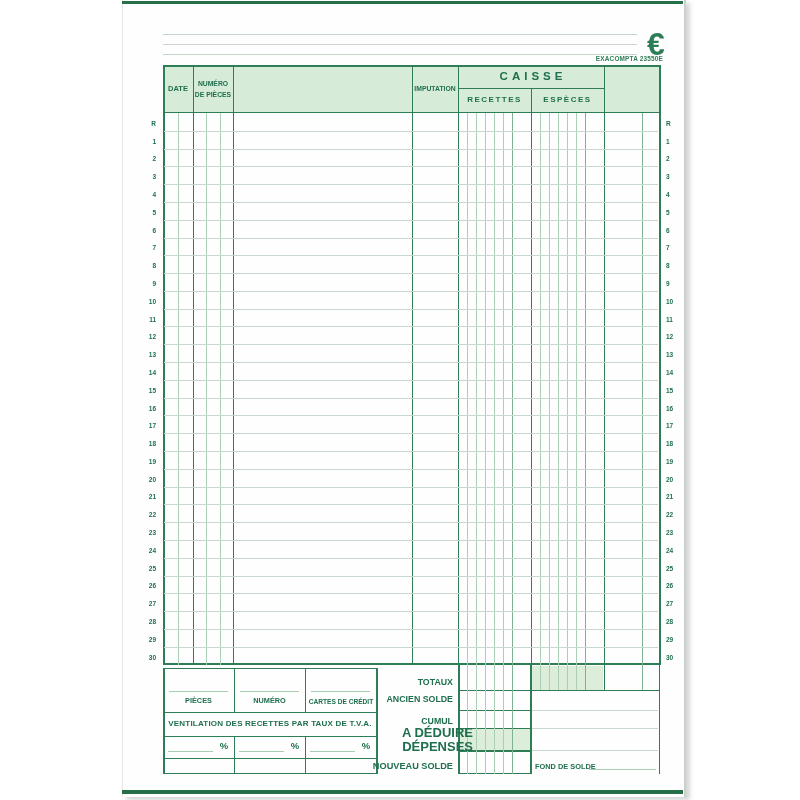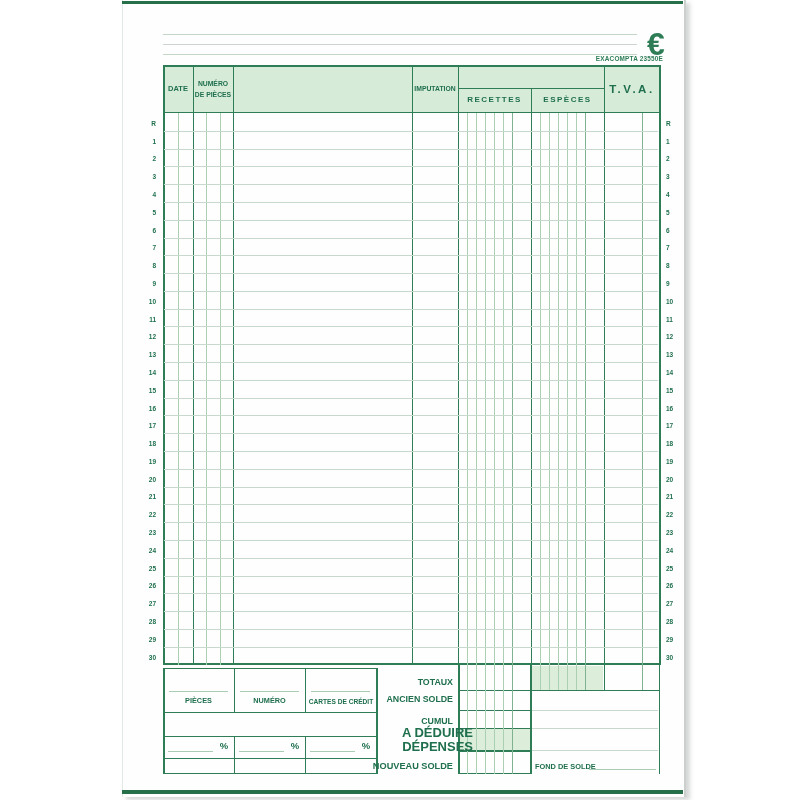--- a/index.html
+++ b/index.html
@@ -46,23 +46,23 @@
   <div class="brand" style="left:595px;top:55px;width:68px;">EXACOMPTA 23550E</div>
 
   <div class="hdrbg" style="left:163px;top:65px;width:497px;height:48px;"></div>
 
   <div class="lbl" style="left:163px;top:65px;width:30px;height:48px;font-size:7.5px;">DATE</div>
   <div class="lbl" style="left:193px;top:65px;width:40px;height:48px;font-size:6.8px;flex-direction:column;gap:3px;">
     <span>NUMÉRO</span>
     <span>DE PIÈCES</span>
   </div>
   <div class="lbl" style="left:412px;top:65px;width:46px;height:48px;font-size:6.8px;">IMPUTATION</div>
+  <div class="lbl" style="left:458px;top:65px;width:146px;height:23px;font-size:11.5px;letter-spacing:4px;padding-left:4px;box-sizing:border-box;">CAISSE</div>
   <div class="lbl" style="left:458px;top:88px;width:73px;height:25px;font-size:8px;letter-spacing:1.5px;">RECETTES</div>
   <div class="lbl" style="left:531px;top:88px;width:73px;height:25px;font-size:8px;letter-spacing:1.5px;">ESPÈCES</div>
-  <div class="lbl" style="left:604px;top:65px;width:56px;height:48px;font-size:11.5px;letter-spacing:2.5px;">T.V.A.</div>
 
   <div class="shade" style="left:532px;top:666px;width:71px;height:24px;"></div>
   <div class="shade" style="left:459px;top:728px;width:71px;height:22px;"></div>
 
   <div id="grid" class="abs" style="left:0;top:0;width:800px;height:800px;">
       <div class="ln" style="left: 163px; top: 65px; width: 2px; height: 599.5px; background: rgb(46, 125, 87);"></div>
       <div class="ln" style="left: 193px; top: 65px; width: 1.4px; height: 599.5px; background: rgb(46, 125, 87);"></div>
       <div class="ln" style="left: 233px; top: 65px; width: 1.4px; height: 599.5px; background: rgb(46, 125, 87);"></div>
       <div class="ln" style="left: 412px; top: 65px; width: 1.4px; height: 599.5px; background: rgb(46, 125, 87);"></div>
       <div class="ln" style="left: 458px; top: 65px; width: 1.4px; height: 599.5px; background: rgb(46, 125, 87);"></div>
@@ -209,20 +209,21 @@
       <div class="rowlab" style="left: 666px; top: 611.129px; width: 20px; height: 17.7903px; justify-content: flex-start; padding-top: 3px; box-sizing: border-box;">28</div>
       <div class="rowlab" style="left: 132px; top: 628.919px; width: 24px; height: 17.7903px; justify-content: flex-end; padding-top: 3px; box-sizing: border-box;">29</div>
       <div class="rowlab" style="left: 666px; top: 628.919px; width: 20px; height: 17.7903px; justify-content: flex-start; padding-top: 3px; box-sizing: border-box;">29</div>
       <div class="rowlab" style="left: 132px; top: 646.71px; width: 24px; height: 17.7903px; justify-content: flex-end; padding-top: 3px; box-sizing: border-box;">30</div>
       <div class="rowlab" style="left: 666px; top: 646.71px; width: 20px; height: 17.7903px; justify-content: flex-start; padding-top: 3px; box-sizing: border-box;">30</div>
     </div>
 
   <div class="lbl" style="left:163px;top:694px;width:71px;height:15px;font-size:7.3px;">PIÈCES</div>
   <div class="lbl" style="left:234px;top:694px;width:71px;height:15px;font-size:7.3px;">NUMÉRO</div>
   <div class="lbl" style="left:305px;top:694px;width:72px;height:15px;font-size:6.6px;">CARTES DE CRÉDIT</div>
+  <div class="lbl" style="left:163px;top:712px;width:214px;height:24px;font-size:8px;letter-spacing:.2px;">VENTILATION DES RECETTES PAR TAUX DE T.V.A.</div>
   <div class="lbl" style="left:216px;top:740px;width:16px;height:13px;font-size:9.5px;">%</div>
   <div class="lbl" style="left:287px;top:740px;width:16px;height:13px;font-size:9.5px;">%</div>
   <div class="lbl" style="left:358px;top:740px;width:16px;height:13px;font-size:9.5px;">%</div>
 
   <div class="lbl right" style="left:340px;top:676px;width:113px;height:14px;font-size:8.8px;">TOTAUX</div>
   <div class="lbl right" style="left:340px;top:693px;width:113px;height:14px;font-size:8.8px;">ANCIEN SOLDE</div>
   <div class="lbl right" style="left:340px;top:715px;width:113px;height:14px;font-size:8.8px;">CUMUL</div>
   <div class="lbl right" style="left:356px;top:733px;width:117px;height:14px;font-size:13px;">A DÉDUIRE DÉPENSES</div>
   <div class="lbl right" style="left:336px;top:759px;width:117px;height:14px;font-size:9.2px;">NOUVEAU SOLDE</div>
   <div class="lbl left" style="left:535px;top:761px;width:90px;height:13px;font-size:7.4px;">FOND DE SOLDE</div>

